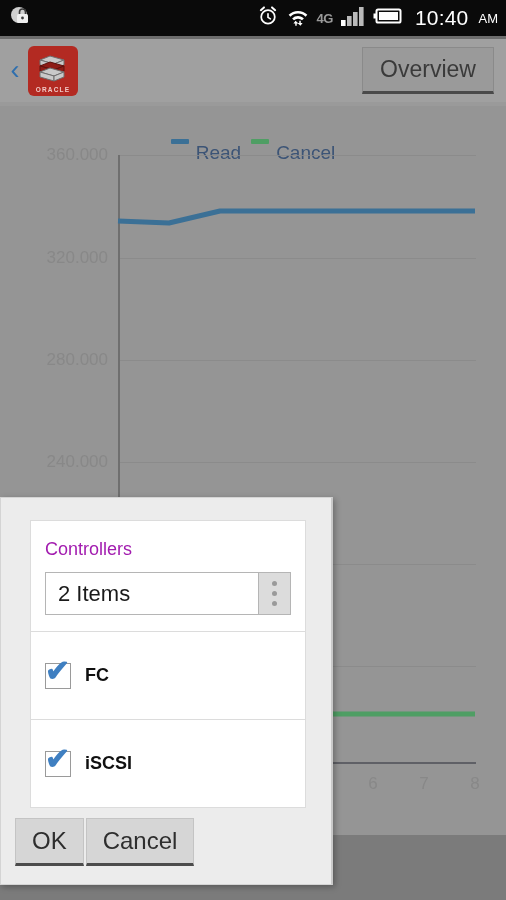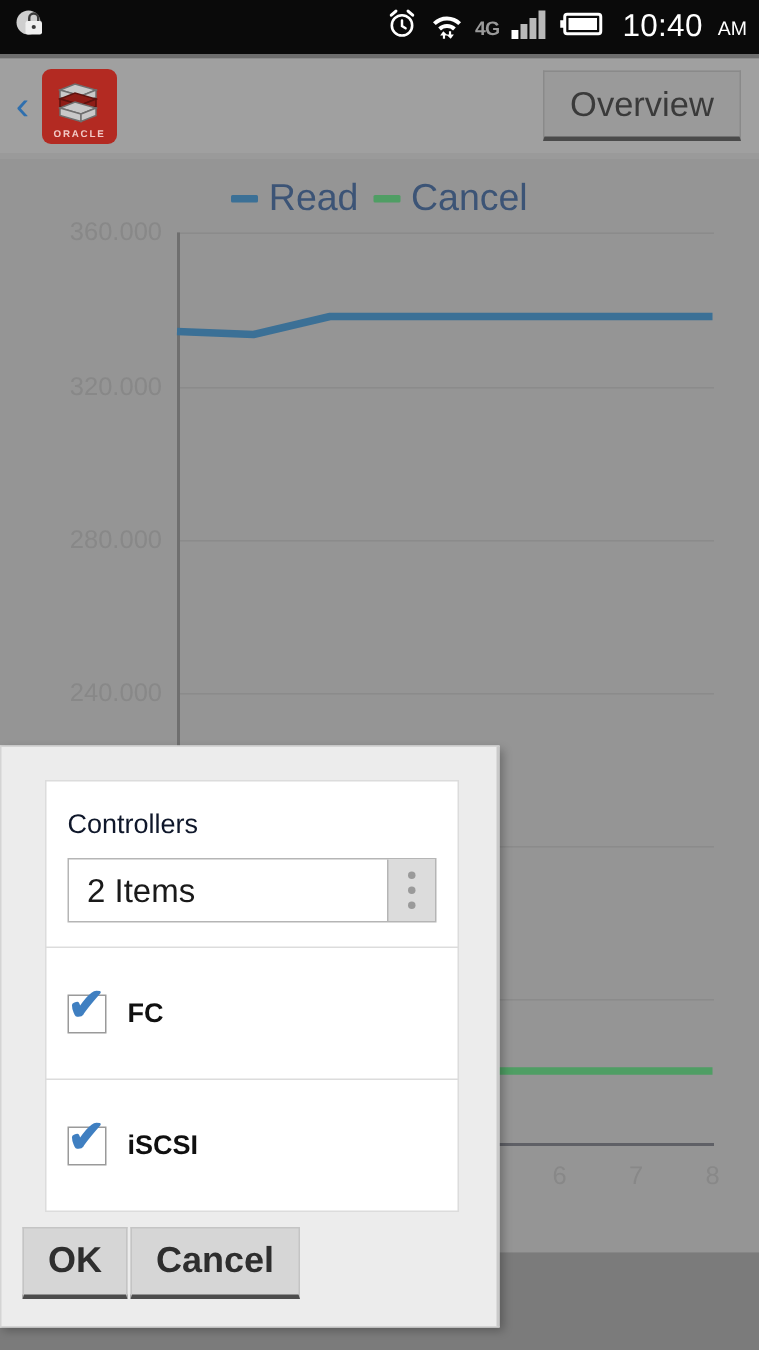--- a/index.html
+++ b/index.html
@@ -72,21 +72,21 @@
   .chart-area {
     position: absolute; left: 0; top: 106px; width: 506px; height: 729px;
     background: #959595;
   }
   .legend {
     position: absolute; top: 12px; left: 0; width: 506px;
     display: flex; justify-content: center; align-items: center; gap: 10px;
   }
   .legend-item { display: flex; align-items: center; gap: 7px; }
   .legend-swatch { width: 18px; height: 5px; border-radius: 1px; display: block; }
-  .legend-label { font-size: 25px; color: #3c5476; }
+  .legend-label { font-size: 19px; color: #3c5476; margin-top: 24px; }
 
   .plot {
     position: absolute; left: 0; top: 0; width: 506px; height: 729px;
   }
   .ytick {
     position: absolute; right: 0; transform: translateY(-50%);
     font-size: 17px; color: #888888; text-align: right;
     white-space: nowrap;
   }
   .ytick-wrap { position: absolute; left: 0; width: 108px; }
@@ -122,21 +122,21 @@
     border-right: 2px solid #c9c9c9;
     box-shadow: 2px 2px 6px rgba(0,0,0,.28);
   }
   .dialog-body {
     position: absolute; left: 29px; top: 22px; width: 276px;
   }
   .panel {
     background: #ffffff; border: 1px solid #dcdcdc;
   }
   .panel-top { padding: 18px 14px 16px 14px; }
-  .panel-label { font-size: 18px; color: #0f172a; margin-bottom: 12px; }
+  .panel-label { font-size: 18px; color: #a21caf; margin-bottom: 12px; }
   .combo {
     display: flex; height: 43px; border: 1px solid #b5b5b5;
     background: #fff; align-items: stretch;
   }
   .combo-value {
     flex: 1 1 auto; display: flex; align-items: center;
     padding-left: 12px; font-size: 22px; color: #1a1a1a;
   }
   .combo-handle {
     flex: 0 0 32px; background: #dcdcdc; border-left: 1px solid #b5b5b5;
@@ -163,21 +163,21 @@
 
   .dialog-actions {
     position: absolute; left: 14px; bottom: 18px;
     display: flex; align-items: stretch;
   }
   .dlg-btn {
     background: #d6d6d6; border: 1px solid #c4c4c4;
     border-bottom: 3px solid #4c4c4c;
     padding: 8px 16px; min-height: 45px;
     display: flex; align-items: center; justify-content: center;
-    font-size: 24px; color: #2e2e2e; font-weight: bold;
+    font-size: 24px; color: #2e2e2e;
   }
   .dlg-btn + .dlg-btn { margin-left: 2px; }
 </style>
 </head>
 <body>
 
 <div id="root">
 
   <div class="statusbar">
     <div class="sb-left">

